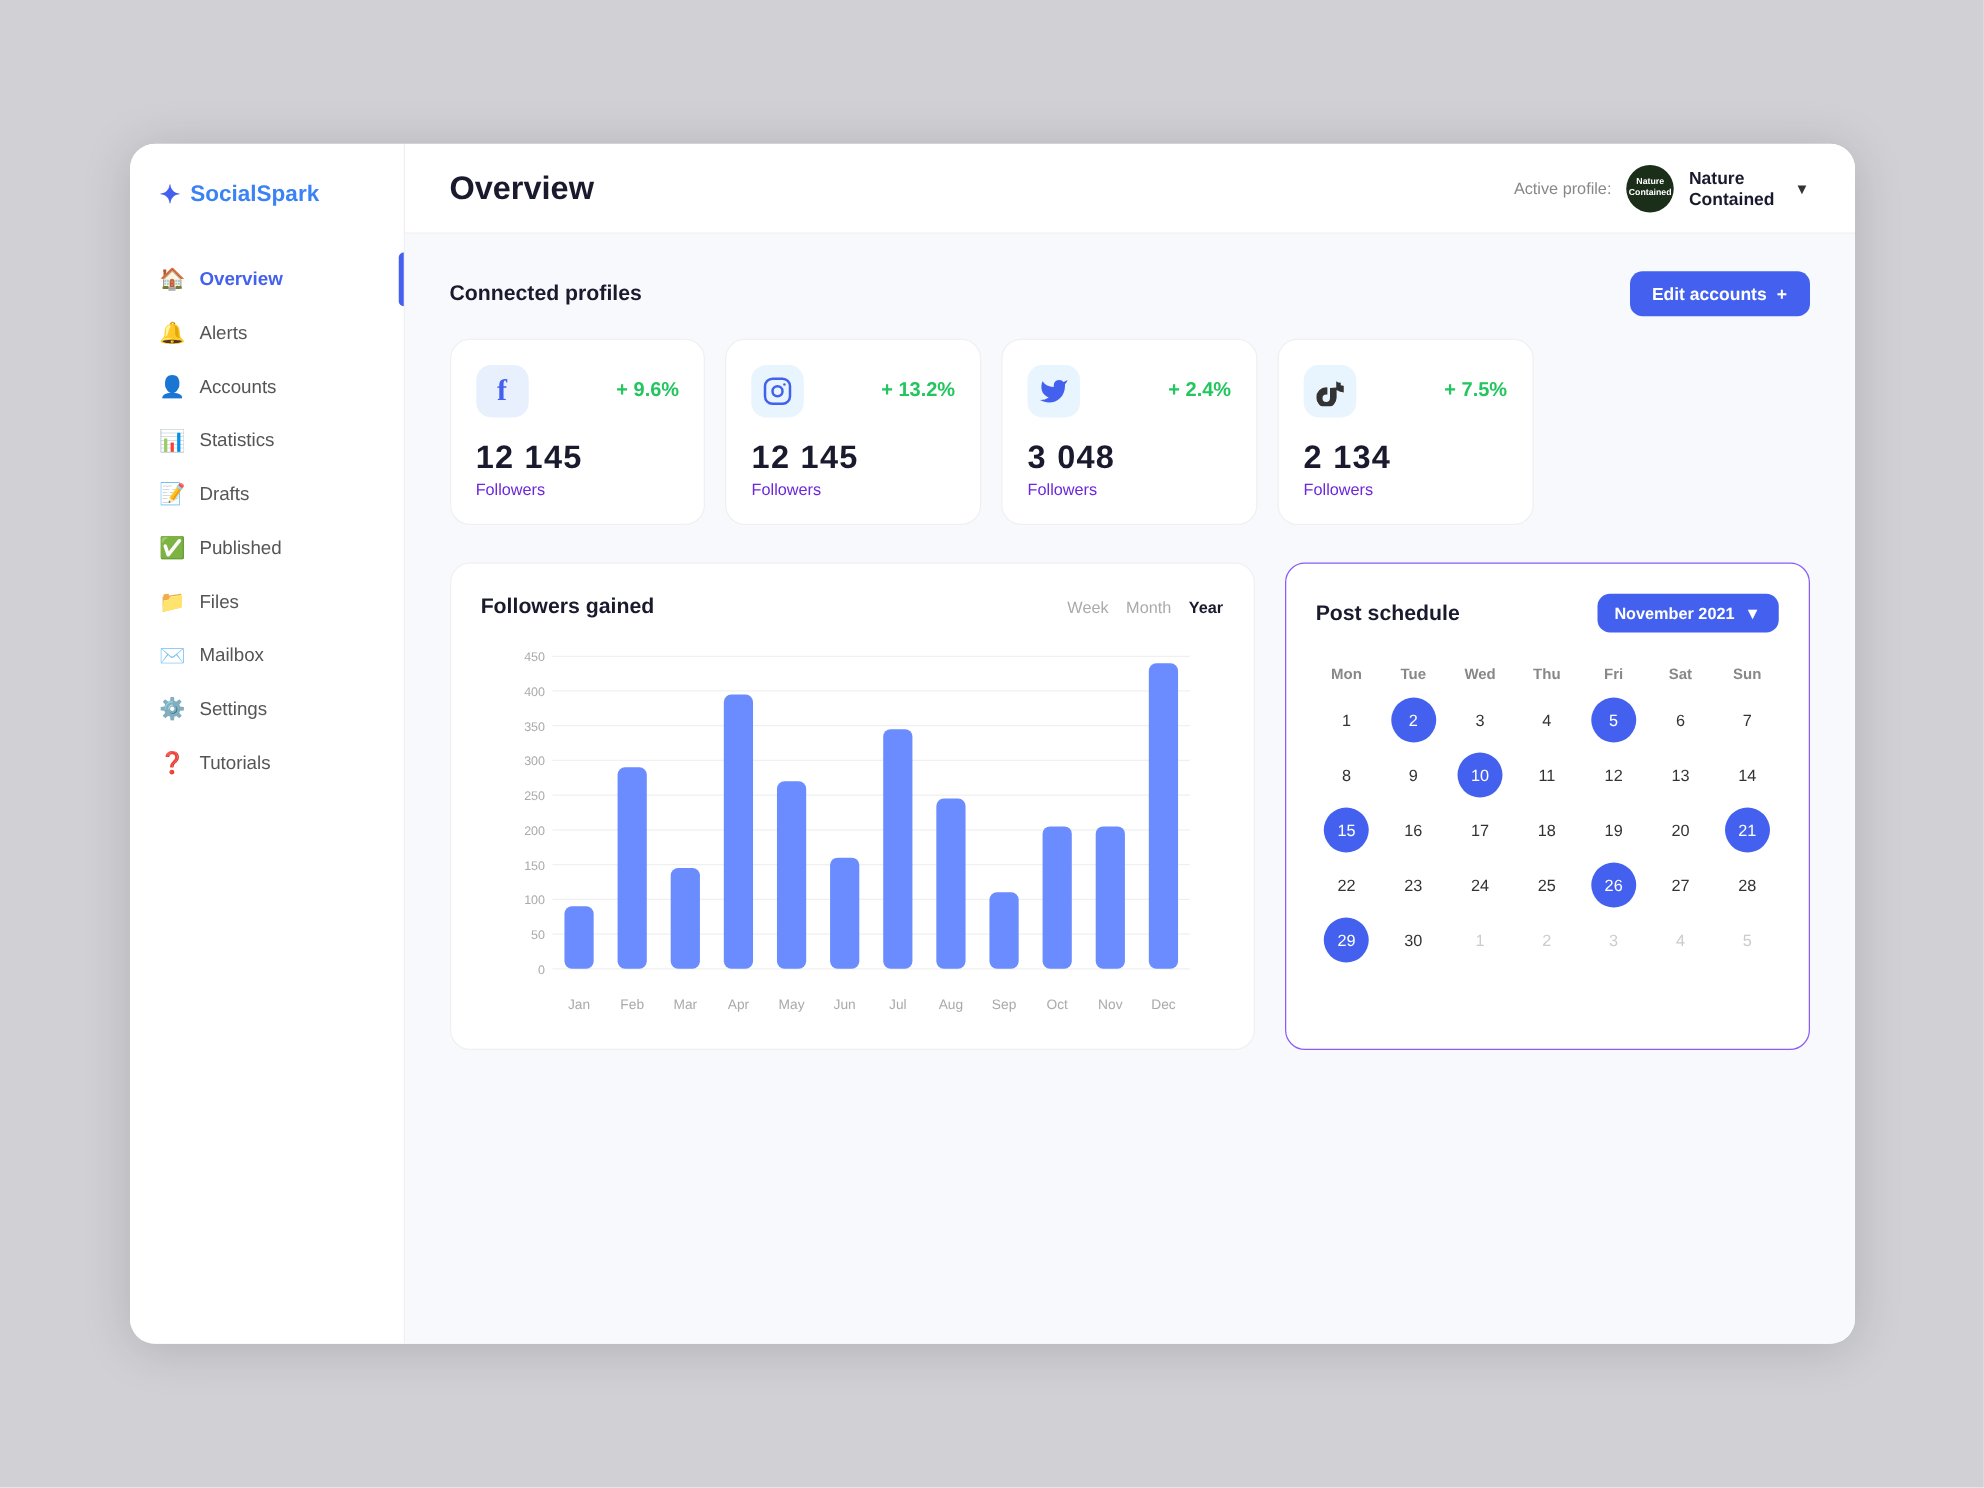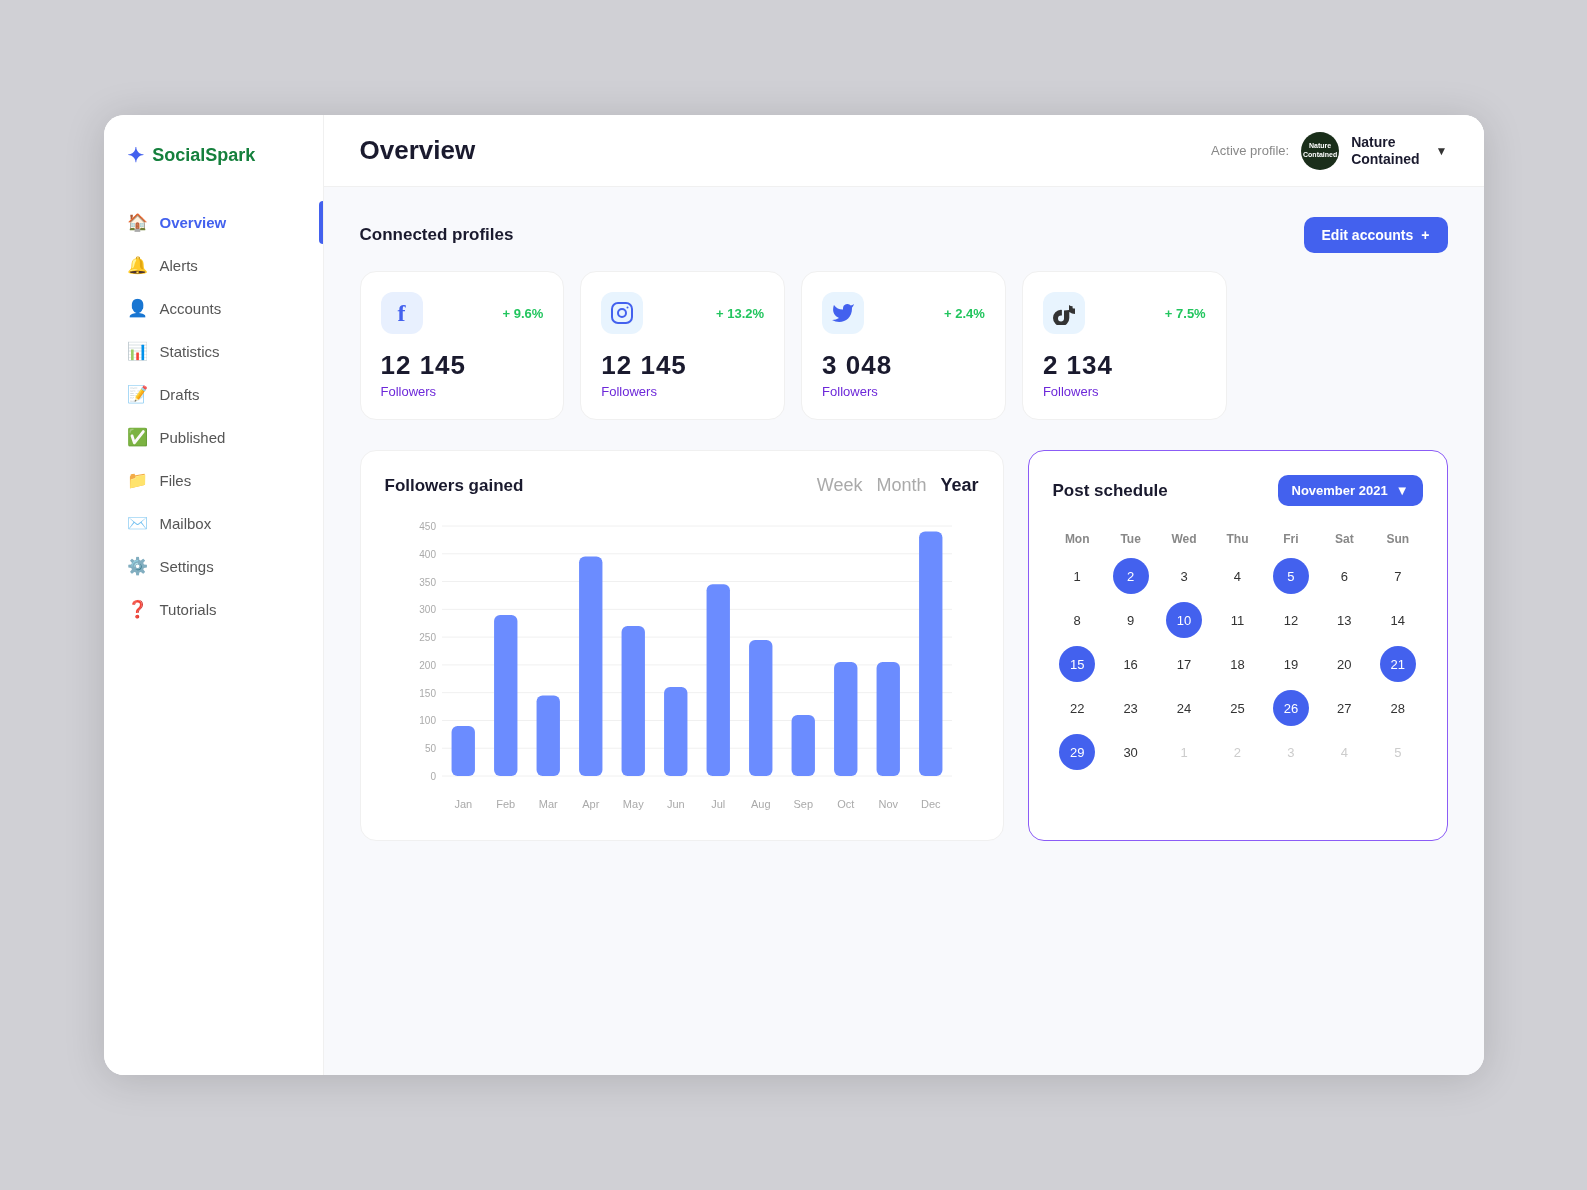--- a/index.html
+++ b/index.html
@@ -37,21 +37,21 @@
       gap: 8px;
     }
     .logo-icon {
       color: #4361ee;
       font-size: 20px;
       font-weight: 900;
     }
     .logo-text {
       font-size: 18px;
       font-weight: 700;
-      color: #15803d;
+      color: #3b82f6;
     }
     .sidebar-nav {
       flex: 1;
       padding: 10px 0;
     }
     .nav-item {
       display: flex;
       align-items: center;
       gap: 12px;
       padding: 11px 24px;
@@ -226,21 +226,21 @@
       align-items: center;
       justify-content: center;
       font-size: 22px;
     }
     .social-icon-wrap.facebook { background: #e8f0fe; color: #4361ee; }
     .social-icon-wrap.instagram { background: #e8f4fe; color: #4361ee; }
     .social-icon-wrap.twitter { background: #e8f4fe; color: #4361ee; }
     .social-icon-wrap.youtube { background: #e8f4fe; color: #4361ee; }
     .social-icon-wrap.tiktok { background: #e8f4fe; color: #333; }
     .growth-pct {
-      font-size: 13px;
+      font-size: 16px;
       font-weight: 600;
       color: #22c55e;
     }
     .profile-count {
       font-size: 26px;
       font-weight: 700;
       color: #1a1a2e;
       letter-spacing: 1px;
     }
     .profile-label {
@@ -270,21 +270,21 @@
     .chart-title {
       font-size: 17px;
       font-weight: 700;
       color: #1a1a2e;
     }
     .chart-tabs {
       display: flex;
       gap: 14px;
     }
     .chart-tab {
-      font-size: 18px;
+      font-size: 13px;
       color: #aaa;
       cursor: pointer;
       font-weight: 500;
     }
     .chart-tab.active { color: #1a1a2e; font-weight: 700; }
     .chart-area {
       position: relative;
       height: 300px;
     }
     .chart-svg {

